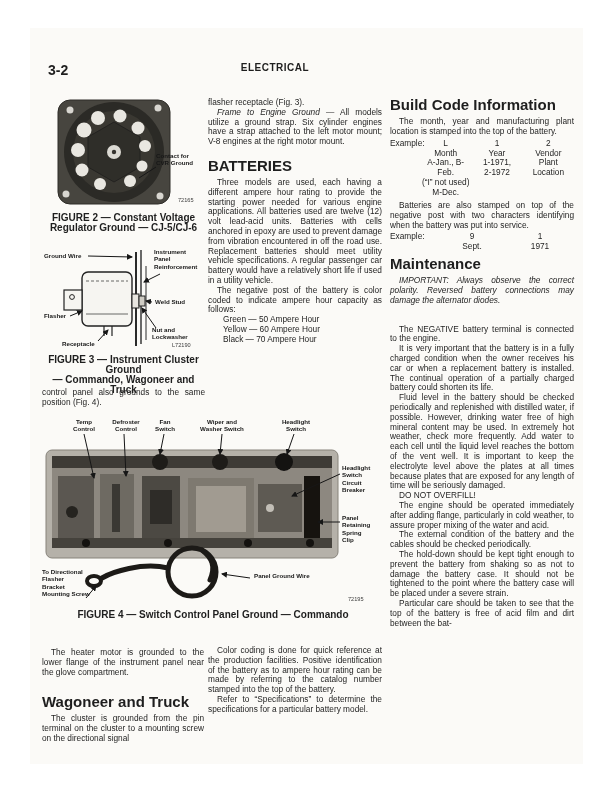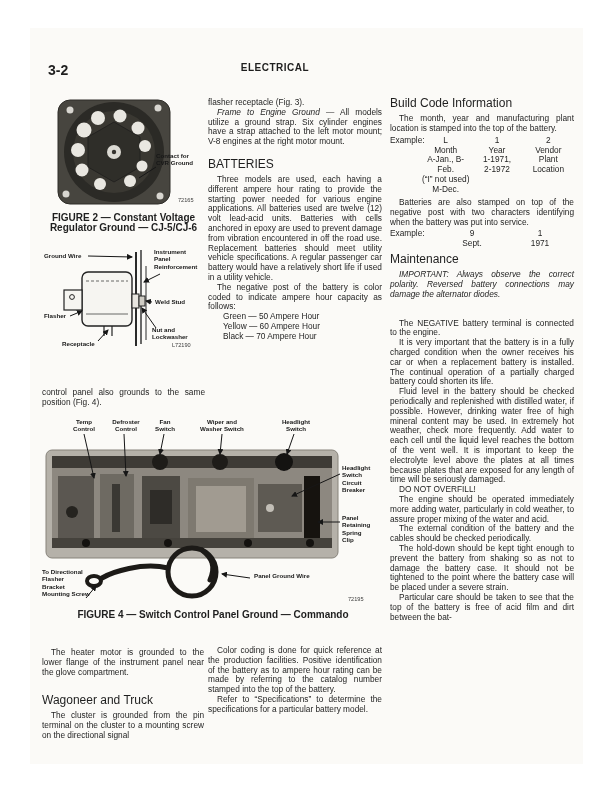--- a/index.html
+++ b/index.html
@@ -12,21 +12,21 @@
 
   .page-num { position:absolute; left:48px; top:62px; font-size:14px; font-weight:bold; }
   .section-header { position:absolute; left:195px; top:62px; width:160px; text-align:center;
                     font-size:10px; font-weight:bold; letter-spacing:0.5px; }
 
   .col { position:absolute; }
   .p { font-size:8.3px; line-height:9.8px; text-align:justify; text-indent:9px; margin:0; }
   .p.noindent { text-indent:0; }
   .p .lead { font-style:italic; }
   .p.italic { font-style:italic; }
-  .h-side { font-weight:normal; font-size:12px; margin:7px 0 4px 0; }
+  .h-side { font-weight:bold; font-size:15px; margin:7px 0 4px 0; }
   .amp-list { font-size:8.3px; line-height:9.8px; padding-left:15px; }
 
   
   .fig { position:absolute; }
   .fig-label { position:absolute; font-size:6.2px; line-height:7.4px; font-weight:bold;
                white-space:pre-line; color:#171717; }
   .fig-ref { position:absolute; font-size:5.6px; color:#3c3c3c; }
   .fig-caption { text-align:center; font-weight:bold; font-size:10px; line-height:10px; margin-top:5px; }
   svg { display:block; }
 
@@ -114,20 +114,24 @@
     <div class="fig-label" style="left:2px; top:4px;">Ground Wire</div>
     <div class="fig-label" style="left:112px; top:0px; width:52px;">Instrument
 Panel
 Reinforcement</div>
     <div class="fig-label" style="left:113px; top:50px;">Weld Stud</div>
     <div class="fig-label" style="left:2px; top:64px;">Flasher</div>
     <div class="fig-label" style="left:110px; top:78px; width:52px;">Nut and
 Lockwasher</div>
     <div class="fig-label" style="left:20px; top:92px;">Receptacle</div>
     <div class="fig-ref" style="left:130px; top:94px;">L72190</div>
+    <div class="fig-caption">
+      <div>FIGURE 3 — Instrument Cluster Ground</div>
+      <div>— Commando, Wagoneer and Truck</div>
+    </div>
   </div>
 
   <div class="col" style="left:42px; top:388px; width:163px;">
     <p class="p noindent">control panel also grounds to the same position (Fig. 4).</p>
   </div>
 
   <div class="fig" style="left:42px; top:416px; width:342px; height:216px;">
     <div class="fig-label" style="left:24px; top:2px; width:36px; text-align:center;">Temp
 Control</div>
     <div class="fig-label" style="left:62px; top:2px; width:44px; text-align:center;">Defroster
@@ -256,18 +260,18 @@
         <div class="ex-col">1
 1971</div>
       </div>
     </div>
     <div class="h-side" style="margin-top:1px;">Maintenance</div>
     <p class="p italic">IMPORTANT: Always observe the correct polarity. Reversed battery connections may damage the alternator diodes.</p>
     <p class="p" style="margin-top:19px;">The NEGATIVE battery terminal is connected to the engine.</p>
     <p class="p">It is very important that the battery is in a fully charged condition when the owner receives his car or when a replacement battery is installed. The continual operation of a partially charged battery could shorten its life.</p>
     <p class="p">Fluid level in the battery should be checked periodically and replenished with distilled water, if possible. However, drinking water free of high mineral content may be used. In extremely hot weather, check more frequently. Add water to each cell until the liquid level reaches the bottom of the vent well. It is important to keep the electrolyte level above the plates at all times because plates that are exposed for any length of time will be seriously damaged.</p>
     <p class="p">DO NOT OVERFILL!</p>
-    <p class="p">The engine should be operated immediately more adding water, particularly in cold weather, to assure proper mixing of the water and acid.</p>
+    <p class="p">The engine should be operated immediately after adding flange, particularly in cold weather, to assure proper mixing of the water and acid.</p>
     <p class="p">The external condition of the battery and the cables should be checked periodically.</p>
     <p class="p">The hold-down should be kept tight enough to prevent the battery from shaking so as not to damage the battery case. It should not be tightened to the point where the battery case will be placed under a severe strain.</p>
     <p class="p">Particular care should be taken to see that the top of the battery is free of acid film and dirt between the bat-</p>
   </div>
 </div>
 
 </body></html>

